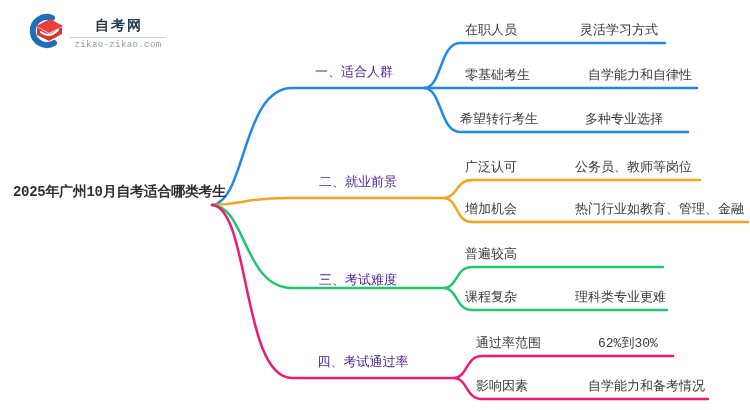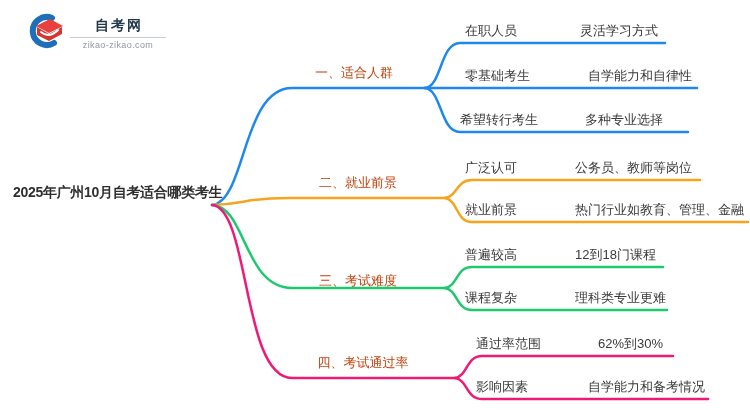--- a/index.html
+++ b/index.html
@@ -1,31 +1,31 @@
 <!DOCTYPE html>
 <html><head>
 <meta charset="utf-8">
 <style>
   html,body{margin:0;padding:0;background:#fff;}
   #canvas{
     position:relative;
     width:750px;height:410px;
     background:#ffffff;
     overflow:hidden;
-    font-family:Liberation Sans, sans-serif;
+    font-family:Liberation Mono, monospace;
     color:#3b3b3b;
   }
   #lines{position:absolute;left:0;top:0;width:750px;height:410px;}
   #lines path{fill:none;stroke-width:2.5;stroke-linecap:round;}
   .label{position:absolute;white-space:nowrap;line-height:17px;}
   .root-title{
     font-size:14px;font-weight:bold;color:#2f2f2f;letter-spacing:-0.3px;
   }
   .branch-label{
-    font-size:13px;color:#c2410c;text-align:center;font-weight:500;
+    font-size:13px;color:#4c1d95;text-align:center;font-weight:500;
   }
   .child-key,.child-val{font-size:13px;color:#3a3a3a;}
   
   #logo{position:absolute;left:26px;top:10px;width:150px;height:44px;}
   #logo svg{position:absolute;left:0;top:0;}
   .logo-name{
     position:absolute;left:50px;top:7px;width:86px;text-align:center;
     font-size:14px;font-weight:bold;color:#24394b;letter-spacing:2px;
   }
   .logo-divider{
@@ -83,25 +83,24 @@
 
   <div class="label child-key" style="left:465px;top:22px;">在职人员</div>
   <div class="label child-val" style="left:580px;top:22px;">灵活学习方式</div>
   <div class="label child-key" style="left:465px;top:67px;">零基础考生</div>
   <div class="label child-key" style="left:460px;top:111px;">希望转行考生</div>
   <div class="label child-val" style="left:588px;top:67px;">自学能力和自律性</div>
   <div class="label child-val" style="left:585px;top:111px;">多种专业选择</div>
 
   <div class="label child-key" style="left:465px;top:159px;">广泛认可</div>
   <div class="label child-val" style="left:575px;top:159px;">公务员、教师等岗位</div>
-  <div class="label child-key" style="left:465px;top:201px;">就业前景</div>
+  <div class="label child-key" style="left:465px;top:201px;">增加机会</div>
   <div class="label child-val" style="left:575px;top:201px;">热门行业如教育、管理、金融</div>
 
   <div class="label child-key" style="left:465px;top:246px;">普遍较高</div>
-  <div class="label child-val" style="left:575px;top:246px;">12到18门课程</div>
   <div class="label child-key" style="left:465px;top:289px;">课程复杂</div>
   <div class="label child-val" style="left:575px;top:289px;">理科类专业更难</div>
 
   <div class="label child-key" style="left:476px;top:335px;">通过率范围</div>
   <div class="label child-val" style="left:598px;top:335px;">62%到30%</div>
   <div class="label child-key" style="left:476px;top:378px;">影响因素</div>
   <div class="label child-val" style="left:588px;top:378px;">自学能力和备考情况</div>
 
 </div>
 

